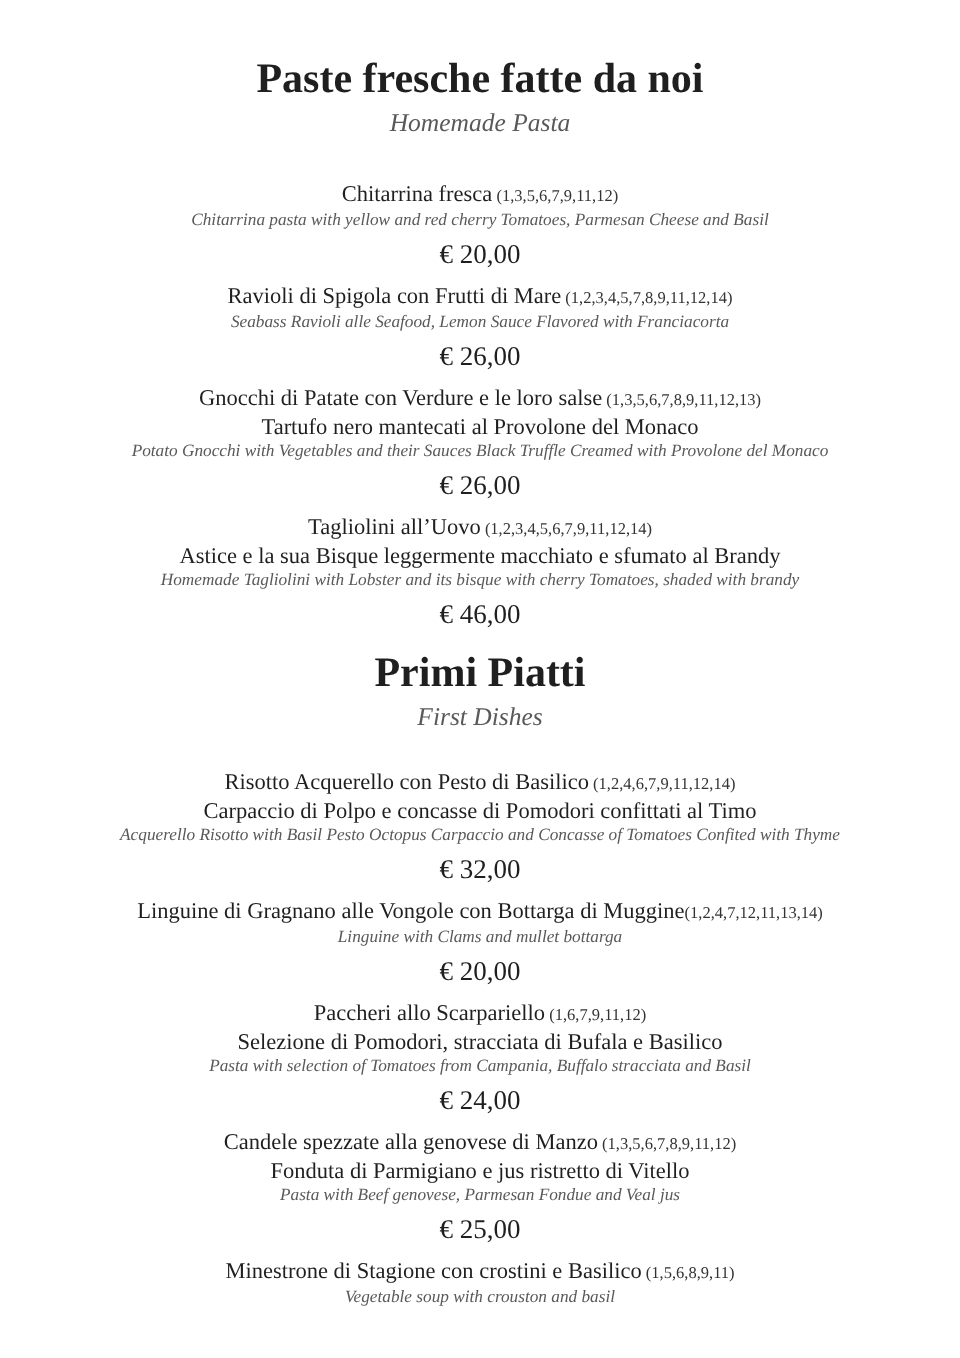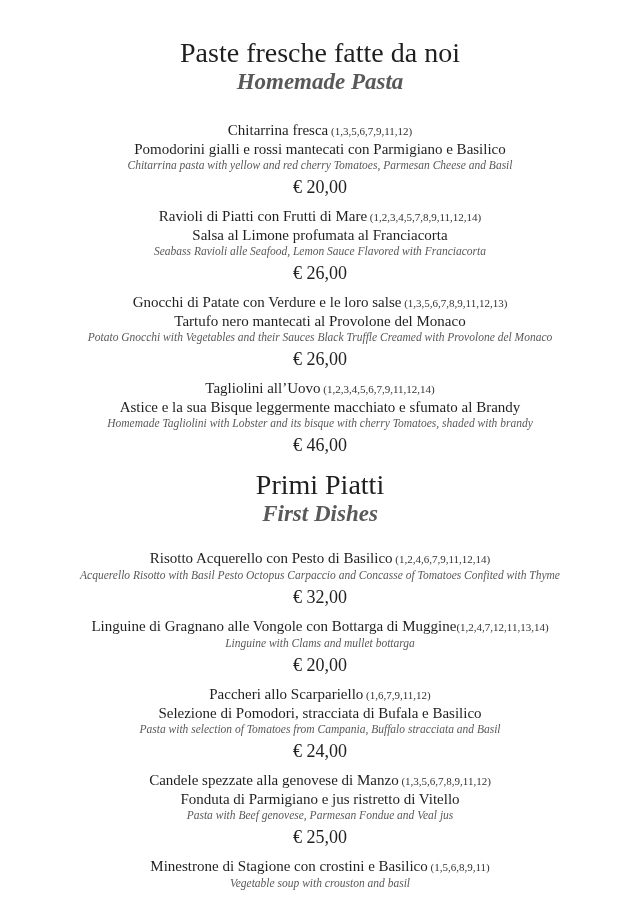--- a/index.html
+++ b/index.html
@@ -18,28 +18,28 @@
     width: 600px;
     margin: 0 auto;
     padding-top: 36px;
     text-align: center;
   }
   .section-header { margin-bottom: 28px; }
   .section-header.second { margin-top: 14px; margin-bottom: 24px; }
   .section-title {
     font-size: 28px;
     line-height: 34px;
-    font-weight: normal;
+    font-weight: bold;
     margin: 0;
     color: #1f1f1f;
   }
   .section-subtitle {
-    font-size: 23px;
+    font-size: 17px;
     line-height: 22px;
-    font-weight: bold;
+    font-weight: normal;
     font-style: italic;
     margin: 1px 0 0 0;
     color: #595959;
   }
   .dish { margin-bottom: 11px; }
   .dish-name {
     font-size: 15px;
     line-height: 18px;
     color: #1f1f1f;
     font-family: Liberation Serif, serif;
@@ -66,28 +66,26 @@
 
 <div class="page">
 
   <header class="section-header">
     <h1 class="section-title">Paste fresche fatte da noi</h1>
     <h2 class="section-subtitle">Homemade Pasta</h2>
   </header>
 
   <article class="dish">
     <div class="dish-name"><span>Chitarrina fresca</span><span class="allergens"> (1,3,5,6,7,9,11,12)</span></div>
-    <div class="dish-name">Pomodorini gialli e rossi mantecati con Parmigiano e Basilico</div>
     <div class="dish-desc">Chitarrina pasta with yellow and red cherry Tomatoes, Parmesan Cheese and Basil</div>
     <div class="dish-price">€ 20,00</div>
   </article>
 
   <article class="dish">
-    <div class="dish-name"><span>Ravioli di Piatti con Frutti di Mare</span><span class="allergens"> (1,2,3,4,5,7,8,9,11,12,14)</span></div>
-    <div class="dish-name">Salsa al Limone profumata al Franciacorta</div>
+    <div class="dish-name"><span>Ravioli di Spigola con Frutti di Mare</span><span class="allergens"> (1,2,3,4,5,7,8,9,11,12,14)</span></div>
     <div class="dish-desc">Seabass Ravioli alle Seafood, Lemon Sauce Flavored with Franciacorta</div>
     <div class="dish-price">€ 26,00</div>
   </article>
 
   <article class="dish">
     <div class="dish-name"><span>Gnocchi di Patate con Verdure e le loro salse</span><span class="allergens"> (1,3,5,6,7,8,9,11,12,13)</span></div>
     <div class="dish-name">Tartufo nero mantecati al Provolone del Monaco</div>
     <div class="dish-desc">Potato Gnocchi with Vegetables and their Sauces Black Truffle Creamed with Provolone del Monaco</div>
     <div class="dish-price">€ 26,00</div>
   </article>
@@ -99,20 +97,21 @@
     <div class="dish-price">€ 46,00</div>
   </article>
 
   <header class="section-header second">
     <h1 class="section-title">Primi Piatti</h1>
     <h2 class="section-subtitle">First Dishes</h2>
   </header>
 
   <article class="dish">
     <div class="dish-name"><span>Risotto Acquerello con Pesto di Basilico</span><span class="allergens"> (1,2,4,6,7,9,11,12,14)</span></div>
+    <div class="dish-name">Carpaccio di Polpo e concasse di Pomodori confittati al Timo</div>
     <div class="dish-desc">Acquerello Risotto with Basil Pesto Octopus Carpaccio and Concasse of Tomatoes Confited with Thyme</div>
     <div class="dish-price">€ 32,00</div>
   </article>
 
   <article class="dish">
     <div class="dish-name"><span>Linguine di Gragnano alle Vongole con Bottarga di Muggine</span><span class="allergens">(1,2,4,7,12,11,13,14)</span></div>
     <div class="dish-desc">Linguine with Clams and mullet bottarga</div>
     <div class="dish-price">€ 20,00</div>
   </article>
 

